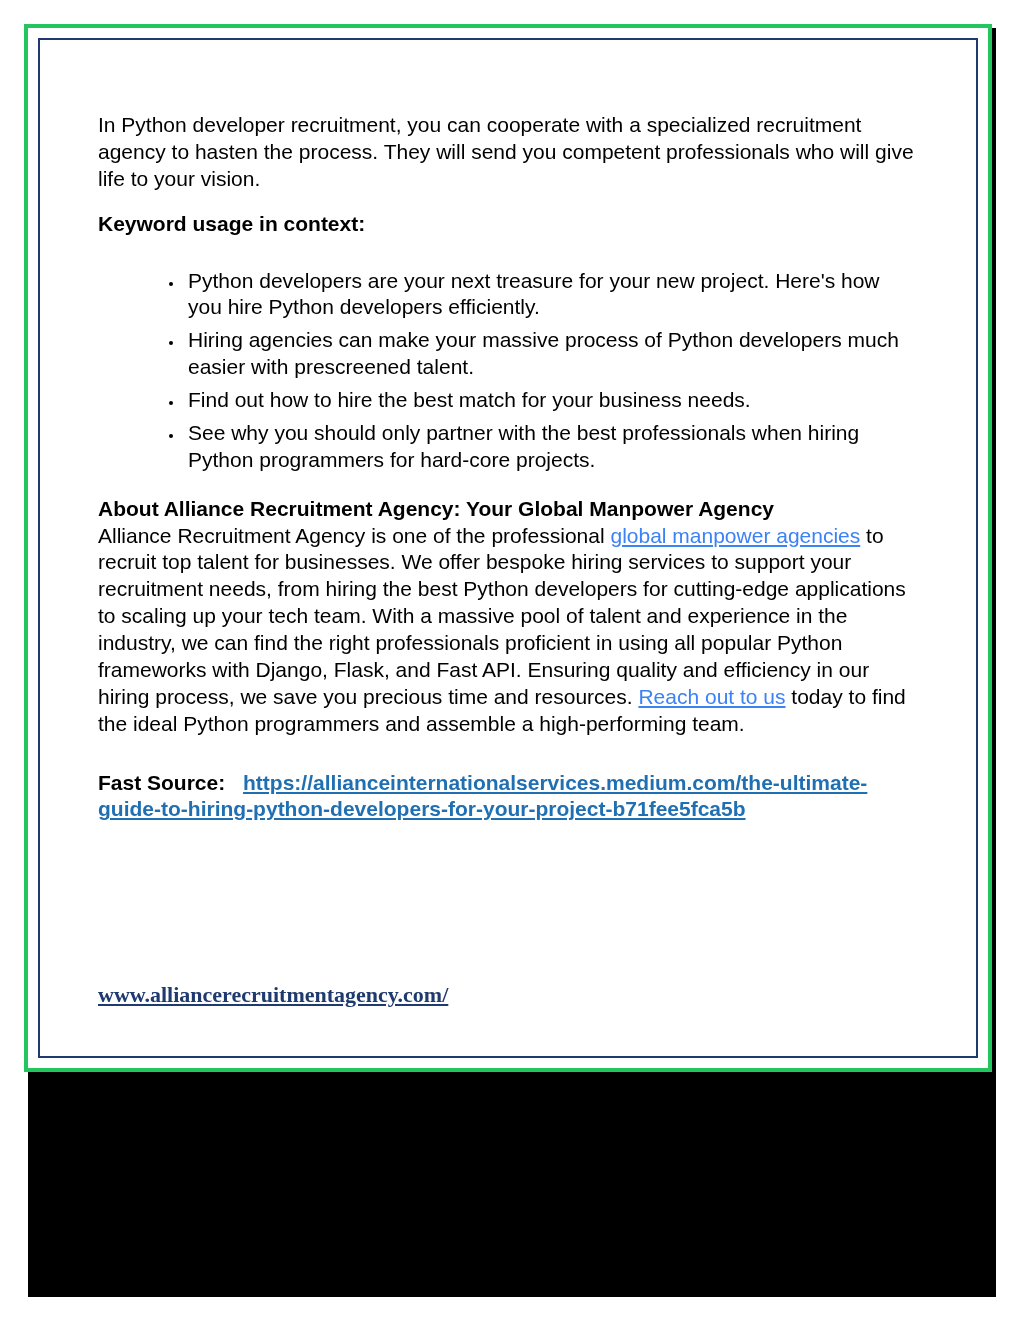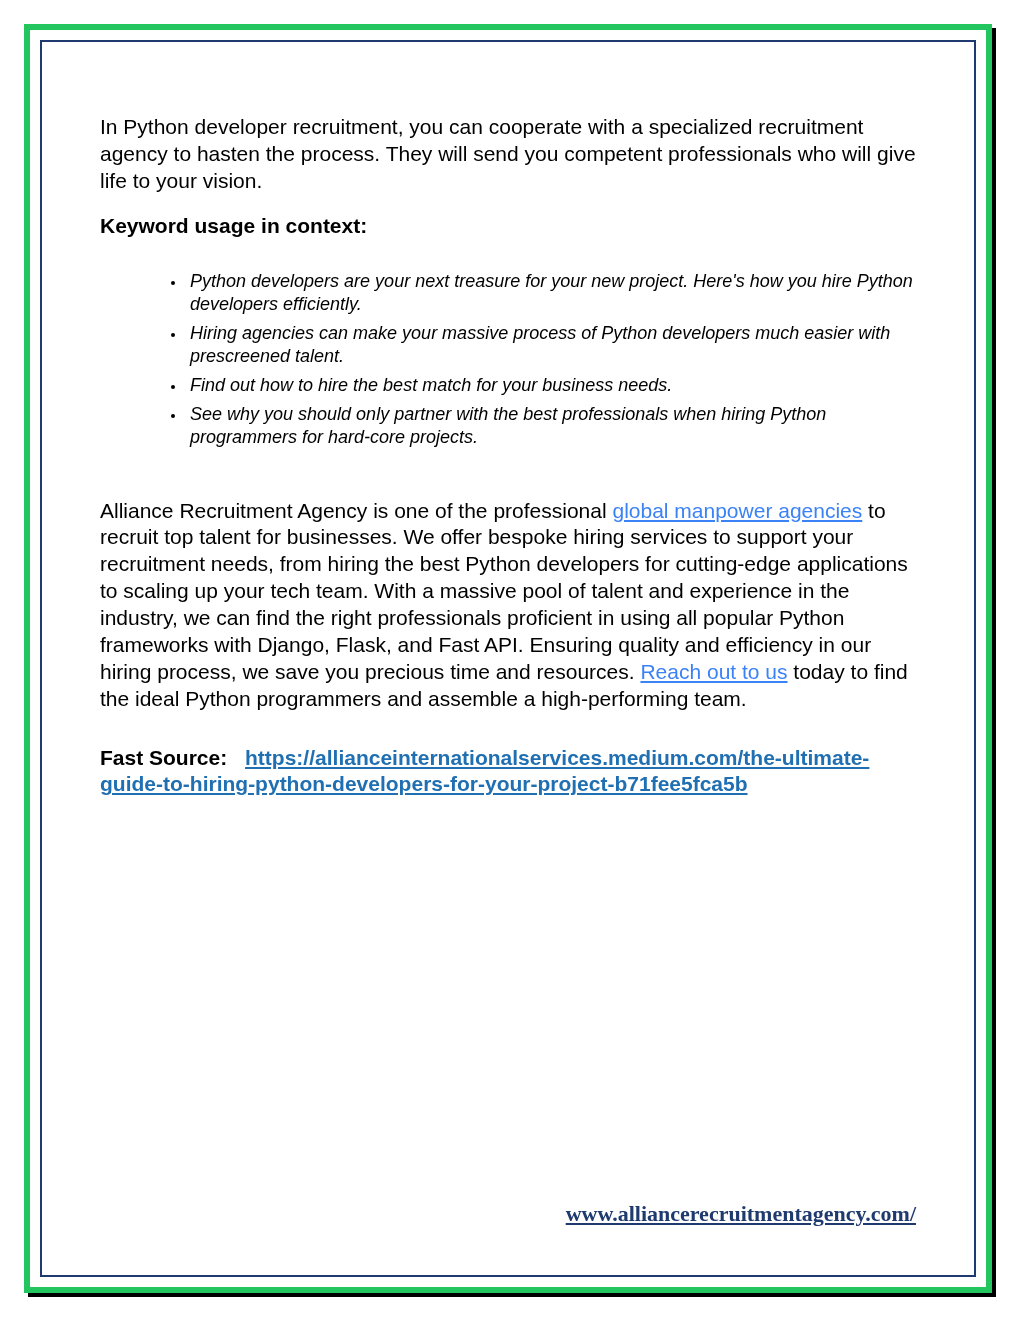--- a/index.html
+++ b/index.html
@@ -8,49 +8,49 @@
 
   .page-shadow {
     position: absolute;
     top: 28px; left: 28px;
     width: 968px; height: 1269px;
     background: #000000;
   }
   .page-outer {
     position: absolute;
     top: 24px; left: 24px;
-    width: 968px; height: 1269px;
+    width: 968px; height: 1048px;
     background: #ffffff;
-    border: 6px solid #22c55e;
+    border: 4px solid #22c55e;
   }
   .page-inner {
     position: absolute;
     top: 10px; left: 10px; right: 10px; bottom: 10px;
     border: 2px solid #1f3a6e;
     padding: 72px 58px 40px 58px;
     display: flex;
     flex-direction: column;
   }
 
   .content { flex: 1 1 auto; color: #000; }
   .content p { font-size: 21px; line-height: 1.28; margin-bottom: 18px; }
   .content p.tight { margin-bottom: 30px; }
   .content .bold { font-weight: 700; }
   .content ul { list-style: disc; padding-left: 86px; margin: 14px 0 22px 0; }
-  .content li { font-size: 18px; line-height: 1.28; margin-bottom: 6px; padding-left: 4px; font-style: italic; }
+  .content li { font-size: 21px; line-height: 1.28; margin-bottom: 6px; padding-left: 4px; }
   .content li::marker { font-size: 14px; }
 
   .link { color: #3b82f6; text-decoration: underline; font-weight: 400; cursor: pointer; }
   .link-plain { color: #1f6fb2; text-decoration: underline; font-weight: 700; cursor: pointer; margin-left: 12px; }
 
   .about-para { font-size: 21px; line-height: 1.28; }
 
   .spacer-sm { height: 14px; }
 
-  .footer { text-align: right; padding-bottom: 8px; }
+  .footer { text-align: left; padding-bottom: 8px; }
   .footer a {
     color: #1f3a6e;
     font-weight: 700;
     text-decoration: underline;
     font-size: 22px;
     font-family: "Times New Roman", Times, serif;
     cursor: pointer;
   }
 </style>
 </head>
@@ -70,21 +70,21 @@
 
 
       <ul>
         <li>Python developers are your next treasure for your new project. Here's how you hire Python developers efficiently.</li>
         <li>Hiring agencies can make your massive process of Python developers much easier with prescreened talent.</li>
         <li>Find out how to hire the best match for your business needs.</li>
         <li>See why you should only partner with the best professionals when hiring Python programmers for hard-core projects.</li>
       </ul>
 
       <p class="about-para">
-        <br>
+        <span class="bold">About Alliance Recruitment Agency: Your Global Manpower Agency</span><br>
         <span>Alliance Recruitment Agency is one of the professional </span><a class="link">global manpower agencies</a><span> to recruit top talent for businesses. We offer bespoke hiring services to support your recruitment needs, from hiring the best Python developers for cutting-edge applications to scaling up your tech team. With a massive pool of talent and experience in the industry, we can find the right professionals proficient in using all popular Python frameworks with Django, Flask, and Fast API. Ensuring quality and efficiency in our hiring process, we save you precious time and resources. </span><a class="link">Reach out to us</a><span> today to find the ideal Python programmers and assemble a high-performing team.</span>
       </p>
 
       <div class="spacer-sm"></div>
 
       <p class="bold">
         <span>Fast Source: </span><a class="link-plain">https://allianceinternationalservices.medium.com/the-ultimate-guide-to-hiring-python-developers-for-your-project-b71fee5fca5b</a>
       </p>
 
     </div>

